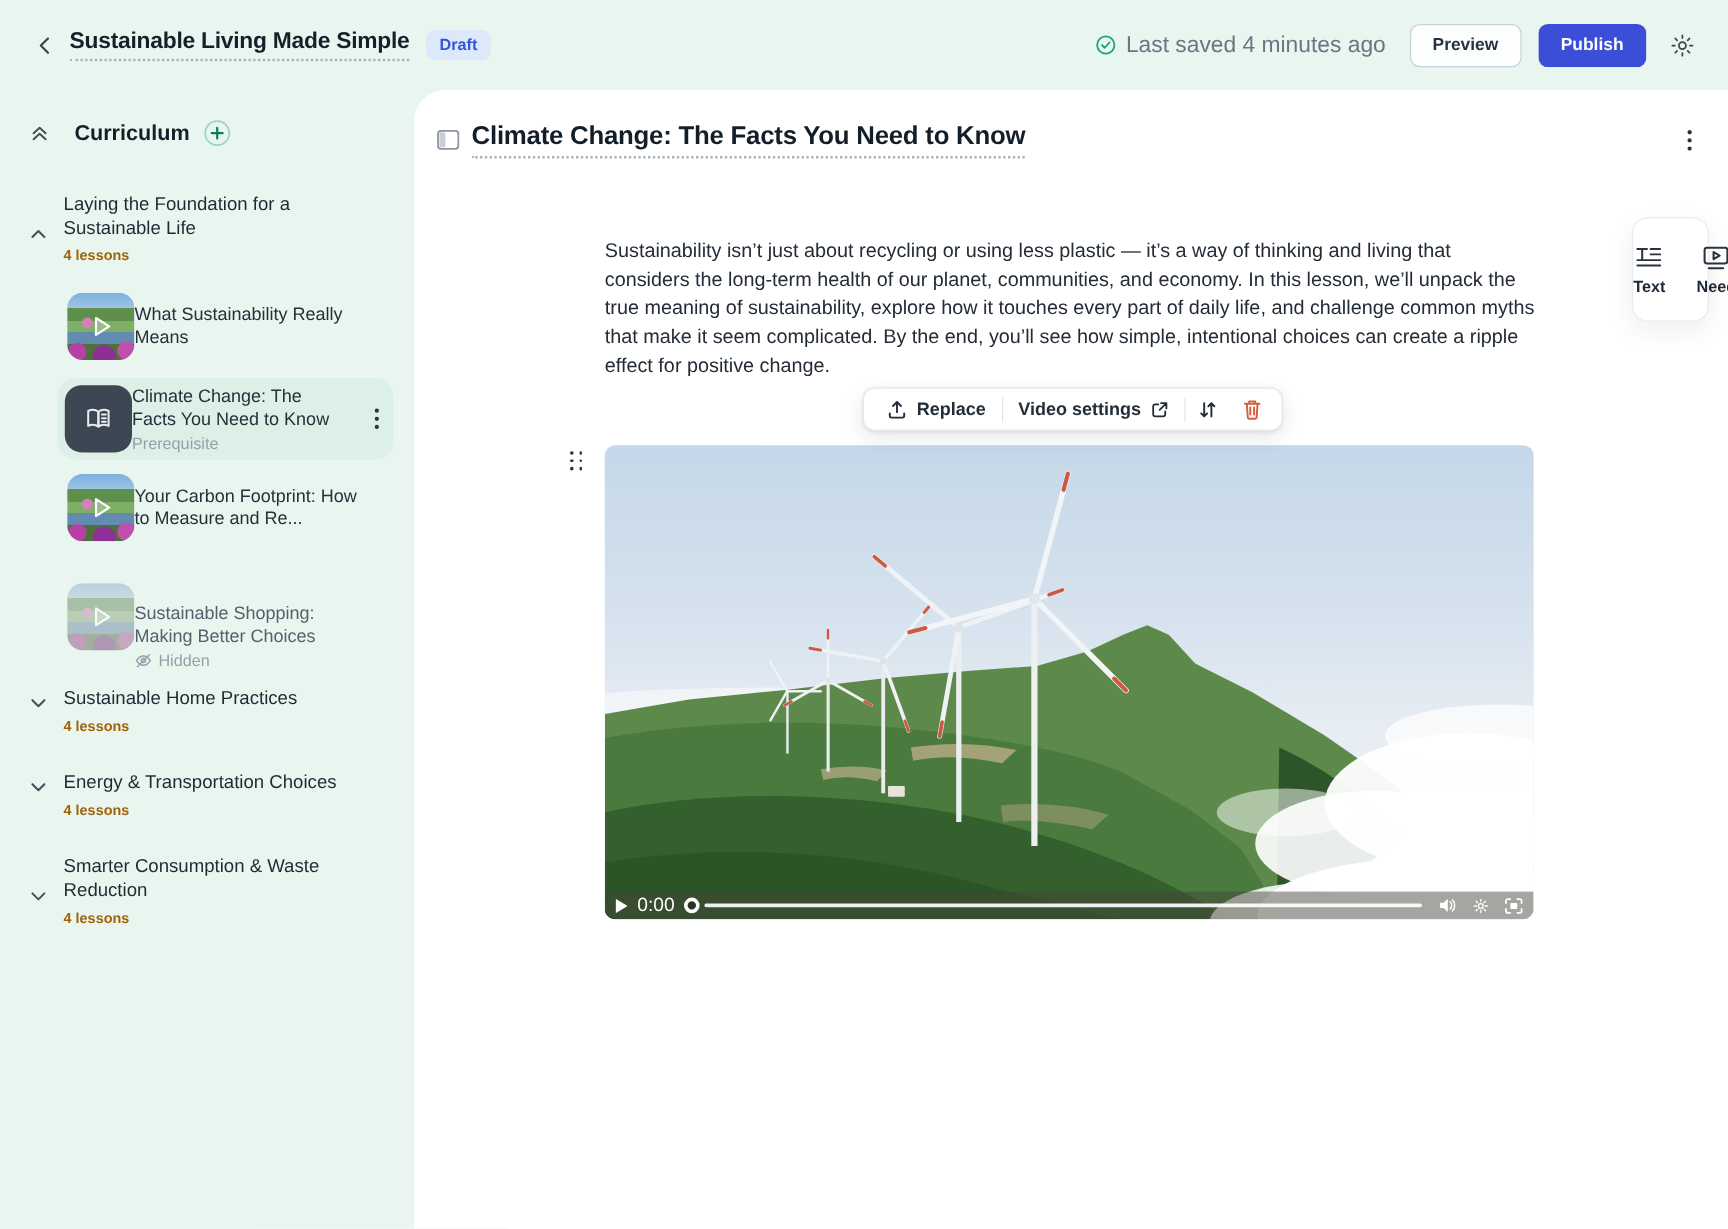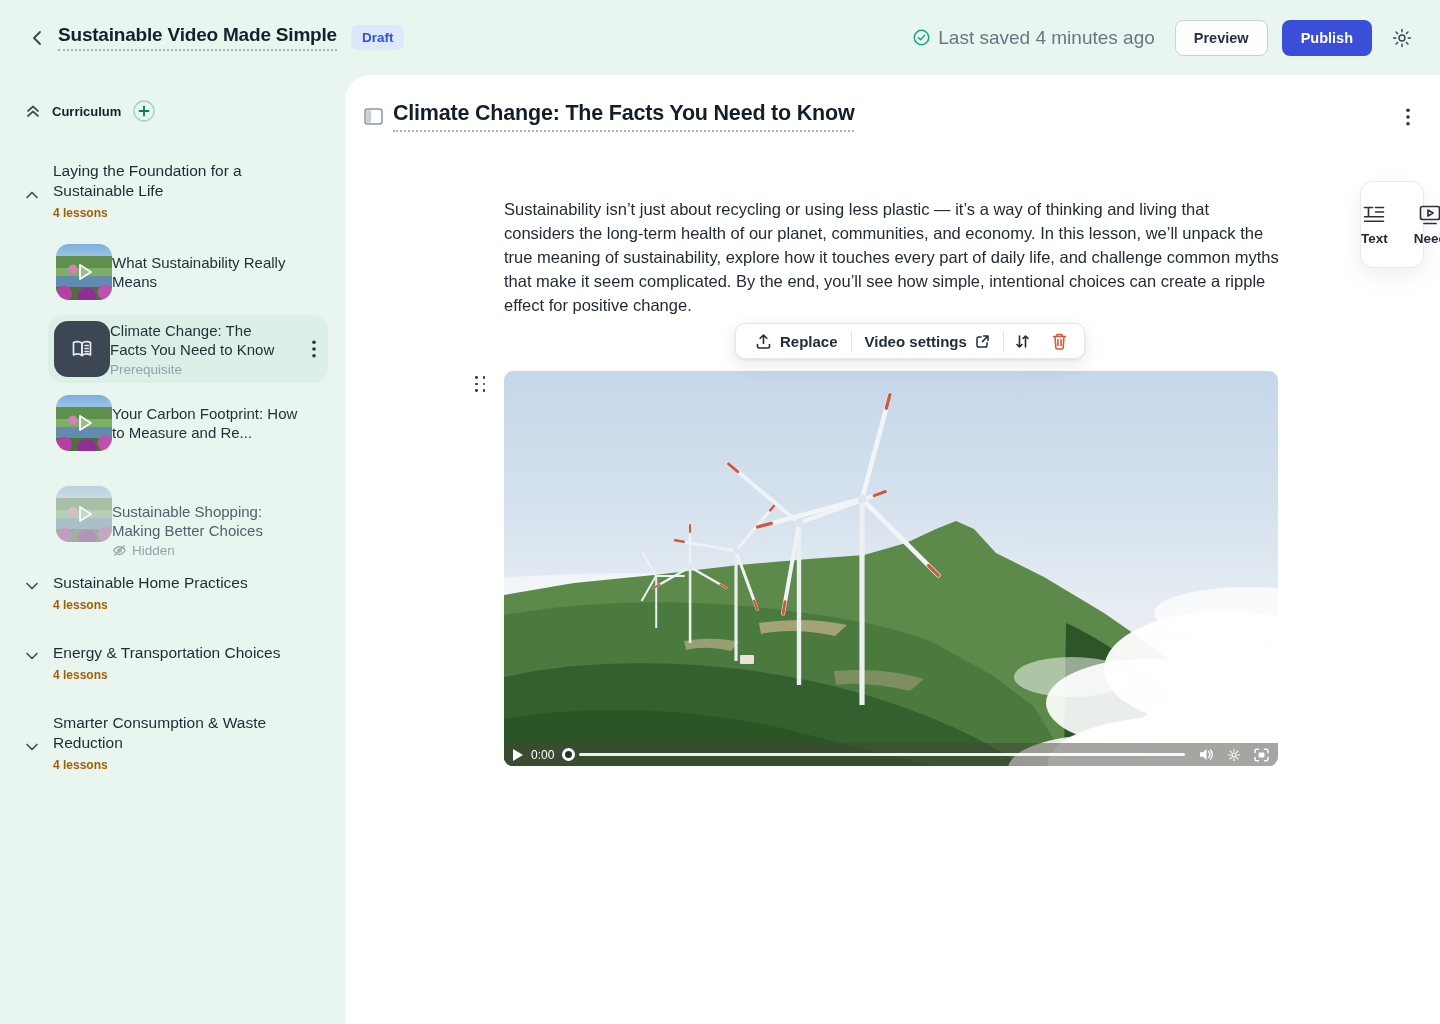--- a/index.html
+++ b/index.html
@@ -34,21 +34,21 @@
     display:flex; align-items:center; cursor:pointer; border:1px solid transparent;
     font-family:"Liberation Sans", sans-serif;
   }
   .btn-preview { background:#fdfefe; border-color:#c9d2da; color:#273240; margin-left:6px; }
   .btn-publish { background:#3b4ed8; color:#ffffff; }
   .gear-btn { width:28px; height:28px; display:flex; align-items:center; justify-content:center; cursor:pointer; margin-left:2px; }
 
   
   .sidebar { position:absolute; top:75px; left:0; width:345px; height:949px; }
   .curriculum-row { position:absolute; top:25px; left:24px; right:20px; display:flex; align-items:center; }
-  .curriculum-label { font-size:13px; font-weight:700; color:#16202b; margin-left:10px; }
+  .curriculum-label { font-size:18px; font-weight:700; color:#16202b; margin-left:20px; }
   .add-section-btn { margin-left:12px; cursor:pointer; width:22px; height:22px; }
   .collapse-all-btn { width:18px; height:18px; cursor:pointer; }
 
   .section { position:absolute; left:24px; right:18px; display:flex; gap:13px; }
   .section .chev { width:16px; flex:0 0 16px; cursor:pointer; }
   .section-title { font-size:15.5px; font-weight:500; color:#1f2a34; line-height:20px; max-width:236px; }
   .lesson-count { font-size:12px; font-weight:700; color:#a16207; margin-top:5px; }
 
   .lesson-row { position:absolute; display:flex; align-items:center; cursor:pointer; }
   .thumb {
@@ -88,21 +88,21 @@
   }
   .kebab-main { margin-left:auto; cursor:pointer; padding:4px; }
 
   .lesson-paragraph {
     position:absolute; top:122px; left:159px; width:778px;
     font-size:16.5px; line-height:24px; color:#232c36; cursor:text;
   }
 
   
   .block-toolbar {
-    position:absolute; top:248px; left:390px; height:36px;
+    position:absolute; top:248px; left:374px; height:36px;
     background:#ffffff; border:1px solid #e4e8ed; border-radius:10px;
     box-shadow:0 6px 18px rgba(20,30,40,.10), 0 1px 3px rgba(20,30,40,.07);
     display:flex; align-items:center; padding:0 6px; z-index:5;
   }
   .bt-item { display:flex; align-items:center; gap:8px; padding:0 13px; height:100%; cursor:pointer;
     font-size:15px; font-weight:600; color:#222d38; }
   .bt-divider { width:1px; height:21px; background:#e1e5ea; }
 
   .drag-handle { position:absolute; top:301px; left:130px; cursor:grab; width:14px; height:17px;
     display:grid; grid-template-columns:repeat(2,4px); grid-template-rows:repeat(3,4px); gap:2.5px 3.5px; }
@@ -113,21 +113,21 @@
     position:absolute; top:296px; left:159px; width:774px; height:395px; border-radius:9px; overflow:hidden;
     background:linear-gradient(180deg,#c5d7e9 0%, #d7e3ee 38%, #e7edf3 60%, #edf0f3 100%);
     cursor:pointer;
   }
   .video-frame > svg { position:absolute; inset:0; }
   .vid-controls {
     position:absolute; left:0; right:0; bottom:0; height:23px;
     background:rgba(72,66,59,.48);
     display:flex; align-items:center; padding:0 9px; gap:8px; z-index:3;
   }
-  .vid-time { color:#fff; font-size:12px; }
+  .vid-time { color:#fff; font-size:16px; }
   .scrubber { width:13px; height:13px; border-radius:50%; border:3px solid #ffffff; background:rgba(30,30,30,.55); flex:0 0 13px; cursor:pointer; }
   .vid-track { flex:1; height:2.5px; background:rgba(255,255,255,.92); border-radius:2px; margin:0 6px 0 -4px; cursor:pointer; }
   .vid-right { display:flex; align-items:center; gap:13px; }
   .vid-right span { display:flex; cursor:pointer; }
 
   
   .palette {
     position:absolute; top:181px; left:1360px; width:64px;
     background:#ffffff; border:1px solid #e8ebee; border-radius:13px;
     box-shadow:0 8px 22px rgba(25,35,45,.07);
@@ -140,21 +140,21 @@
 <body>
 
 <header class="topbar">
   <span class="back-btn">
     <span>
       <svg width="14" height="16" viewBox="0 0 14 16">
           <polyline points="10,2 4,8 10,14" fill="none" stroke="#39434e" stroke-width="1.8" stroke-linecap="round" stroke-linejoin="round"></polyline>
         </svg>
     </span>
   </span>
-  <span class="course-title">Sustainable Video Made Simple</span>
+  <span class="course-title">Sustainable Living Made Simple</span>
   <span class="draft-badge">Draft</span>
 
   <div class="topbar-right">
     <span class="saved-group">
       <span>
         <svg width="17" height="17" viewBox="0 0 17 17">
             <circle cx="8.5" cy="8.5" r="7.2" fill="none" stroke="#1ba47e" stroke-width="1.5"></circle>
             <polyline points="5.4,8.7 7.6,10.8 11.6,6.3" fill="none" stroke="#1ba47e" stroke-width="1.5" stroke-linecap="round" stroke-linejoin="round"></polyline>
           </svg>
       </span>

